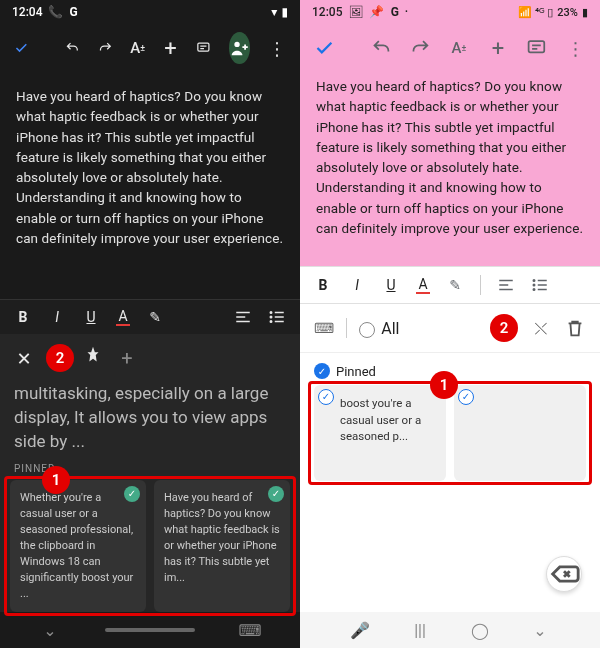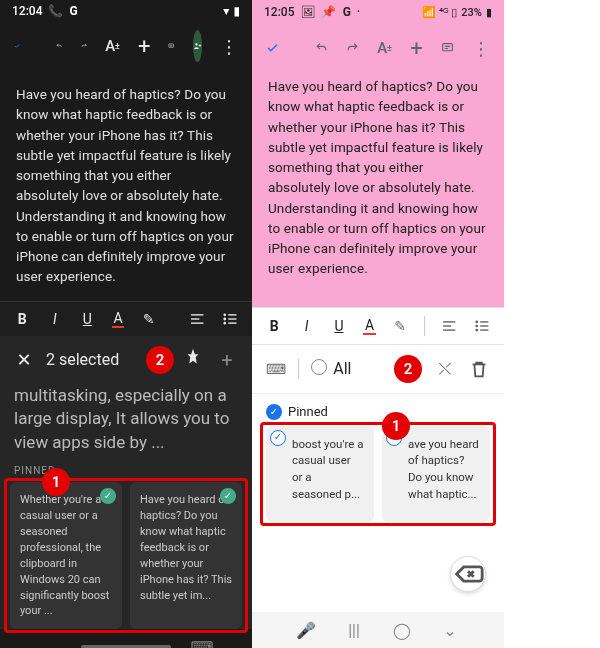--- a/index.html
+++ b/index.html
@@ -1,17 +1,17 @@
 <!DOCTYPE html>
 <html><head>
 <meta charset="utf-8">
 <style>
 *{margin:0;padding:0;box-sizing:border-box;font-family:Roboto,-apple-system,Arial,sans-serif;-webkit-font-smoothing:antialiased}
 body{width:600px;height:648px;display:flex;background:#fff}
-.phone{width:252px;height:648px;display:flex;flex-direction:column;position:relative}
+.phone{width:300px;height:648px;display:flex;flex-direction:column;position:relative}
 .dark{background:#1a1a1a;color:#e8e8e8}
 .light{background:#f9a8d4;color:#222}
 
 
 .status{display:flex;align-items:center;justify-content:space-between;padding:4px 12px;height:24px;font-size:12px;font-weight:500}
 .status-left{display:flex;gap:6px;align-items:center}
 .status-right{display:flex;gap:4px;align-items:center}
 .dark .status{color:#fff}
 .light .status{color:#222}
 
@@ -51,21 +51,21 @@
 .pinned-label{font-size:10px;letter-spacing:1px;color:#999;padding:10px 14px 6px}
 .pin-row{display:flex;gap:8px;padding:0 10px;position:relative}
 .pin-card{flex:1;background:#333;border-radius:6px;padding:10px;font-size:11px;line-height:1.45;color:#ccc;position:relative;min-height:96px}
 .pin-check{position:absolute;top:6px;right:6px;width:16px;height:16px;border-radius:50%;background:#4a8;display:flex;align-items:center;justify-content:center;color:#fff;font-size:10px}
 .red-box{position:absolute;border:3px solid #e30000;border-radius:4px;pointer-events:none}
 
 
 .clip-light{background:#fff;flex:1;display:flex;flex-direction:column;border-top:1px solid #e0e0e0}
 .clip-light-top{display:flex;align-items:center;gap:12px;padding:10px 14px;border-bottom:1px solid #eee}
 .kbd-ico{font-size:14px;color:#666}
-.all-chip{display:flex;align-items:flex-start;gap:6px}
+.all-chip{display:flex;align-items:flex-end;gap:6px}
 .all-circle{width:16px;height:16px;border:1.5px solid #888;border-radius:50%}
 .pinned-row{display:flex;align-items:center;gap:6px;padding:10px 14px 6px}
 .blue-check{width:16px;height:16px;border-radius:50%;background:#1a73e8;color:#fff;display:flex;align-items:center;justify-content:center;font-size:10px}
 .light-cards{display:flex;gap:8px;padding:0 14px;position:relative}
 .light-card{flex:1;background:#f0f0f0;border-radius:6px;padding:10px;font-size:11.5px;line-height:1.45;color:#333;min-height:96px;position:relative}
 .light-card .pin-check{background:#fff;color:#1a73e8;border:1px solid #1a73e8;top:4px;left:4px;right:auto}
 
 
 .callout{position:absolute;width:28px;height:28px;border-radius:50%;background:#e30000;color:#fff;display:flex;align-items:center;justify-content:center;font-size:15px;font-weight:600;z-index:10}
 
@@ -158,34 +158,33 @@
           <line x1="9" y1="6" x2="21" y2="6"></line>
           <line x1="9" y1="12" x2="21" y2="12"></line>
           <line x1="9" y1="18" x2="21" y2="18"></line>
         </svg>
       </span>
   </div>
 
   <div class="clip-dark">
     <div class="clip-head">
       <span class="close-x">✕</span>
-      <span class="sel-txt">2 selected</span>
       <span class="callout" style="position:static;margin-right:-4px">2</span>
       <span class="pin-ico"><svg viewBox="0 0 24 24" fill="currentColor" width="16" height="16">
             <path d="M12 2l2 6h4l-3 3 1 7-4-3-4 3 1-7-3-3h4z"></path>
           </svg></span>
       <span class="plus-ico" style="font-size:20px;color:#888">+</span>
     </div>
     <div class="clip-preview">multitasking, especially on a large display, It allows you to view apps side by ...</div>
     <div class="pinned-label">PINNED</div>
     <div class="pin-row" style="position:relative">
       <div class="red-box" style="left:4px;right:4px;top:-4px;bottom:-4px"></div>
       <span class="callout" style="left:42px;top:-14px">1</span>
       <div class="pin-card">
-        <span>Whether you're a casual user or a seasoned professional, the clipboard in Windows 20 can significantly boost your ...</span>
+        <span>Whether you're a casual user or a seasoned professional, the clipboard in Windows 18 can significantly boost your ...</span>
         <span class="pin-check">✓</span>
       </div>
       <div class="pin-card">
         <span>Have you heard of haptics? Do you know what haptic feedback is or whether your iPhone has it? This subtle yet im...</span>
         <span class="pin-check">✓</span>
       </div>
     </div>
     <div class="nav">
       <span class="nav-ico">⌄</span>
       <span class="nav-pill"></span>
@@ -291,21 +290,20 @@
 
     <div class="light-cards" style="position:relative">
       <div class="red-box" style="left:8px;right:8px;top:-4px;bottom:-4px"></div>
       <span class="callout" style="left:130px;top:-14px">1</span>
       <div class="light-card">
         <span class="pin-check">✓</span>
         <span style="display:block;padding-left:16px">boost you're a casual user or a seasoned p...</span>
       </div>
       <div class="light-card">
         <span class="pin-check">✓</span>
-        <span style="display:block;padding-left:16px">ave you heard of haptics? Do you know what haptic...</span>
       </div>
     </div>
 
     <div class="fab">
       <svg viewBox="0 0 24 24" width="18" height="18" fill="none" stroke="#555" stroke-width="2">
           <path d="M20 7H9l-5 5 5 5h11a2 2 0 002-2V9a2 2 0 00-2-2z"></path>
           <line x1="12" y1="10" x2="16" y2="14"></line>
           <line x1="16" y1="10" x2="12" y2="14"></line>
         </svg>
     </div>

